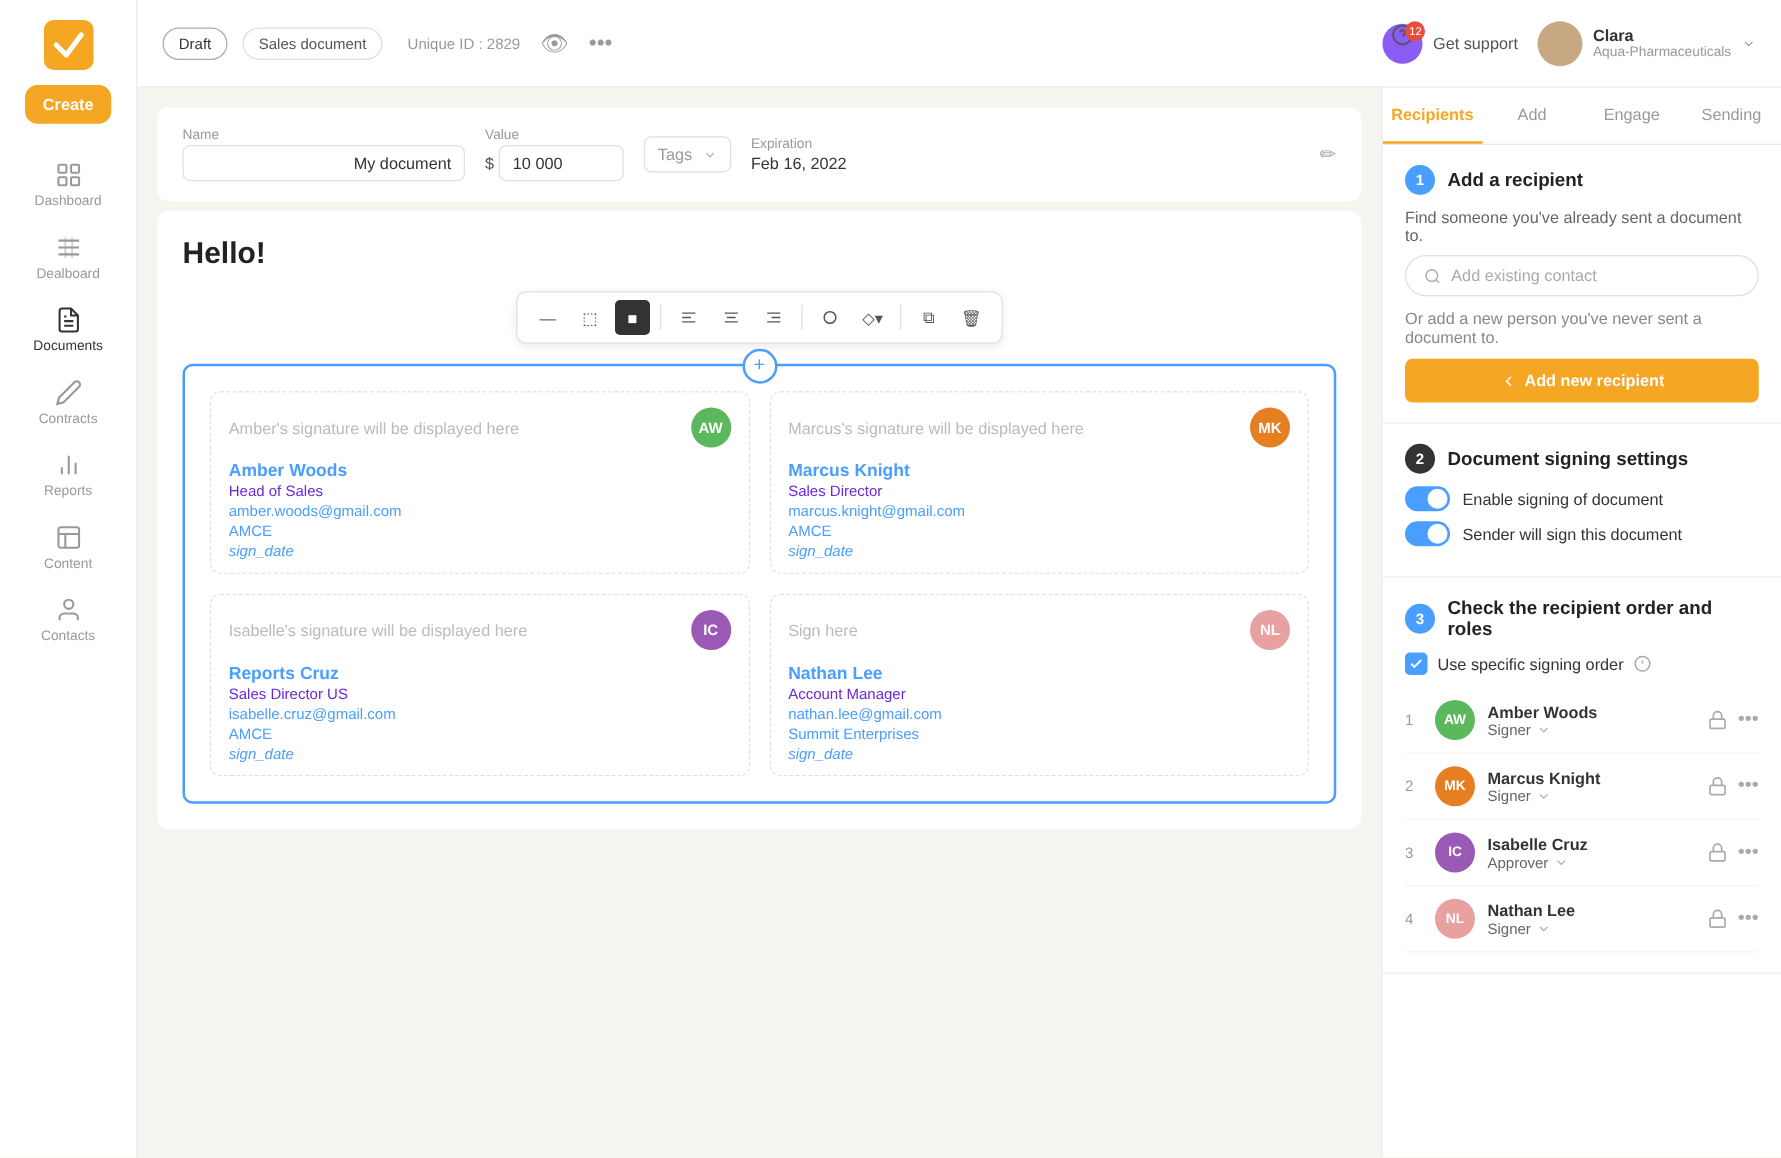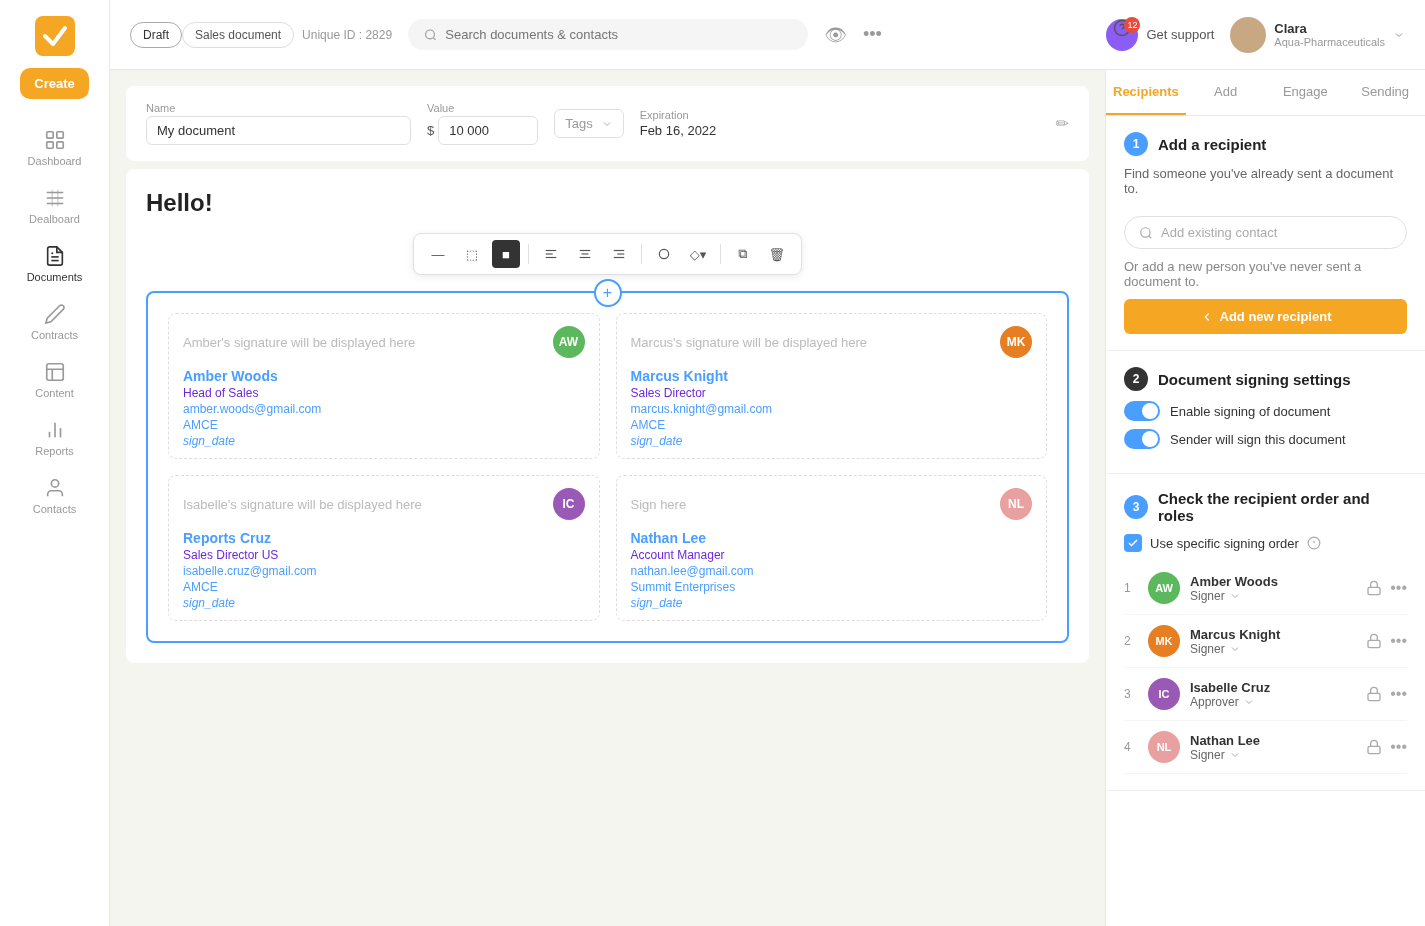--- a/index.html
+++ b/index.html
@@ -12,21 +12,21 @@
     .create-btn { background: #f5a623; color: #fff; border: none; border-radius: 10px; padding: 8px 14px; font-size: 13px; font-weight: 600; cursor: pointer; margin-bottom: 20px; }
     .nav-item { display: flex; flex-direction: column; align-items: center; gap: 4px; padding: 10px 0; cursor: pointer; width: 100%; color: #999; font-size: 11px; }
     .nav-item.active { color: #333; }
     .nav-item svg { width: 22px; height: 22px; }
 
     
     .main { flex: 1; display: flex; flex-direction: column; overflow: hidden; }
 
     
     .topbar { background: #fff; padding: 0 20px; height: 70px; display: flex; align-items: center; gap: 16px; border-bottom: 1px solid #e8e8e8; }
-    .doc-tabs { display: flex; gap: 0; align-items: center; }
+    .doc-tabs { display: flex; gap: 12px; align-items: center; }
     .doc-tab { padding: 5px 12px; border: 1px solid #ddd; border-radius: 20px; font-size: 12px; cursor: pointer; color: #555; }
     .doc-tab.active { background: #fff; border-color: #aaa; color: #333; font-weight: 500; }
     .doc-id { font-size: 12px; color: #999; margin-left: 8px; }
     .topbar-right { margin-left: auto; display: flex; align-items: center; gap: 16px; }
     .eye-icon, .dots-icon { color: #999; cursor: pointer; font-size: 18px; }
 
     
     .search-bar { flex: 1; max-width: 400px; background: #f5f5f5; border: none; border-radius: 20px; padding: 8px 16px; display: flex; align-items: center; gap: 8px; }
     .search-bar input { background: transparent; border: none; outline: none; font-size: 13px; color: #666; width: 100%; }
 
@@ -85,21 +85,21 @@
     .panel-tab { flex: 1; padding: 14px 0; text-align: center; font-size: 13px; color: #999; cursor: pointer; border-bottom: 2px solid transparent; }
     .panel-tab.active { color: #f5a623; border-bottom-color: #f5a623; font-weight: 600; }
 
     
     .panel-section { padding: 16px 18px; border-bottom: 1px solid #f0f0f0; }
     .section-header { display: flex; align-items: center; gap: 10px; margin-bottom: 10px; }
     .section-num { width: 24px; height: 24px; border-radius: 50%; background: #4a9eff; color: #fff; font-size: 12px; font-weight: 700; display: flex; align-items: center; justify-content: center; flex-shrink: 0; }
     .section-num.dark { background: #333; }
     .section-num.checked { background: #4a9eff; }
     .section-title { font-size: 15px; font-weight: 600; color: #222; }
-    .section-sub { font-size: 13px; color: #666; margin-bottom: 20px; }
+    .section-sub { font-size: 13px; color: #666; margin-bottom: 8px; }
 
     
     .contact-search { display: flex; align-items: center; gap: 8px; border: 1px solid #e0e0e0; border-radius: 20px; padding: 8px 14px; color: #aaa; font-size: 13px; cursor: pointer; }
     .or-text { font-size: 13px; color: #888; margin: 10px 0; }
     .add-recipient-btn { background: #f5a623; color: #fff; border: none; border-radius: 6px; padding: 10px 16px; font-size: 13px; font-weight: 600; cursor: pointer; display: flex; align-items: center; gap: 6px; width: 100%; justify-content: center; }
 
     
     .toggle-row { display: flex; align-items: center; gap: 10px; margin-bottom: 8px; }
     .toggle { width: 36px; height: 20px; border-radius: 10px; background: #4a9eff; position: relative; cursor: pointer; flex-shrink: 0; }
     .toggle::after { content: ''; position: absolute; top: 2px; right: 2px; width: 16px; height: 16px; border-radius: 50%; background: #fff; }
@@ -160,56 +160,49 @@
     <span>Documents</span>
   </div>
   <div class="nav-item">
     <svg viewBox="0 0 24 24" fill="none" stroke="currentColor" stroke-width="1.8">
         <path d="M17 3a2.828 2.828 0 1 1 4 4L7.5 20.5 2 22l1.5-5.5L17 3z"></path>
       </svg>
     <span>Contracts</span>
   </div>
   <div class="nav-item">
     <svg viewBox="0 0 24 24" fill="none" stroke="currentColor" stroke-width="1.8">
-        <rect x="3" y="3" width="18" height="18" rx="2"></rect>
-        <path d="M3 9h18M9 21V9"></path>
-      </svg>
-    <span>Content</span>
-  </div>
-  <div class="nav-item">
-    <svg viewBox="0 0 24 24" fill="none" stroke="currentColor" stroke-width="1.8">
         <line x1="18" y1="20" x2="18" y2="10"></line>
         <line x1="12" y1="20" x2="12" y2="4"></line>
         <line x1="6" y1="20" x2="6" y2="14"></line>
       </svg>
     <span>Reports</span>
+  </div>
+  <div class="nav-item">
+    <svg viewBox="0 0 24 24" fill="none" stroke="currentColor" stroke-width="1.8">
+        <rect x="3" y="3" width="18" height="18" rx="2"></rect>
+        <path d="M3 9h18M9 21V9"></path>
+      </svg>
+    <span>Content</span>
   </div>
   <div class="nav-item">
     <svg viewBox="0 0 24 24" fill="none" stroke="currentColor" stroke-width="1.8">
         <path d="M20 21v-2a4 4 0 0 0-4-4H8a4 4 0 0 0-4 4v2"></path>
         <circle cx="12" cy="7" r="4"></circle>
       </svg>
     <span>Contacts</span>
   </div>
 </div>
 
 <div class="main">
 
   <div class="topbar">
     <div class="doc-tabs">
       <div class="doc-tab active">Draft</div>
       <div class="doc-tab">Sales document</div>
       <span class="doc-id">Unique ID : 2829</span>
-    </div>
-    <div class="search-bar">
-      <svg width="14" height="14" viewBox="0 0 24 24" fill="none" stroke="#999" stroke-width="2">
-          <circle cx="11" cy="11" r="8"></circle>
-          <path d="m21 21-4.35-4.35"></path>
-        </svg>
-      <input type="text" placeholder="Search documents &amp; contacts" style="">
     </div>
     <span class="eye-icon">👁</span>
     <span class="dots-icon">•••</span>
     <div class="topbar-right">
       <div class="support-area">
         <div class="support-icon">
           <svg width="18" height="18" viewBox="0 0 24 24" fill="none" stroke="#555" stroke-width="2">
               <circle cx="12" cy="12" r="10"></circle>
               <path d="M9.09 9a3 3 0 0 1 5.83 1c0 2-3 3-3 3"></path>
               <line x1="12" y1="17" x2="12.01" y2="17"></line>
@@ -231,21 +224,21 @@
     </div>
   </div>
 
   <div class="content-area">
 
     <div class="doc-editor">
 
       <div class="doc-fields">
         <div class="field-group">
           <span class="field-label">Name</span>
-          <input class="field-input" type="text" style="width: 265px;" value="My document">
+          <input class="field-input" type="text" style="width: 226px; text-align: right;" value="My document">
         </div>
         <div class="field-group">
           <span class="field-label">Value</span>
           <div style="display:flex;align-items:center;gap:4px;">
             <span style="font-size:13px;color:#555;">$</span>
             <input class="field-input" type="text" style="width: 100px;" value="10 000">
           </div>
         </div>
         <div class="tags-field">
           <span>Tags</span>

